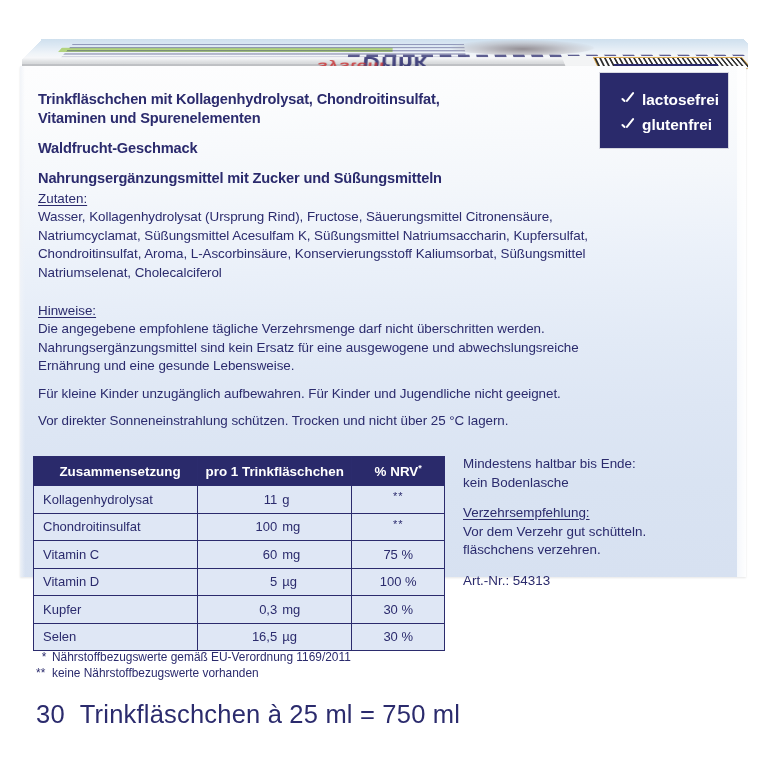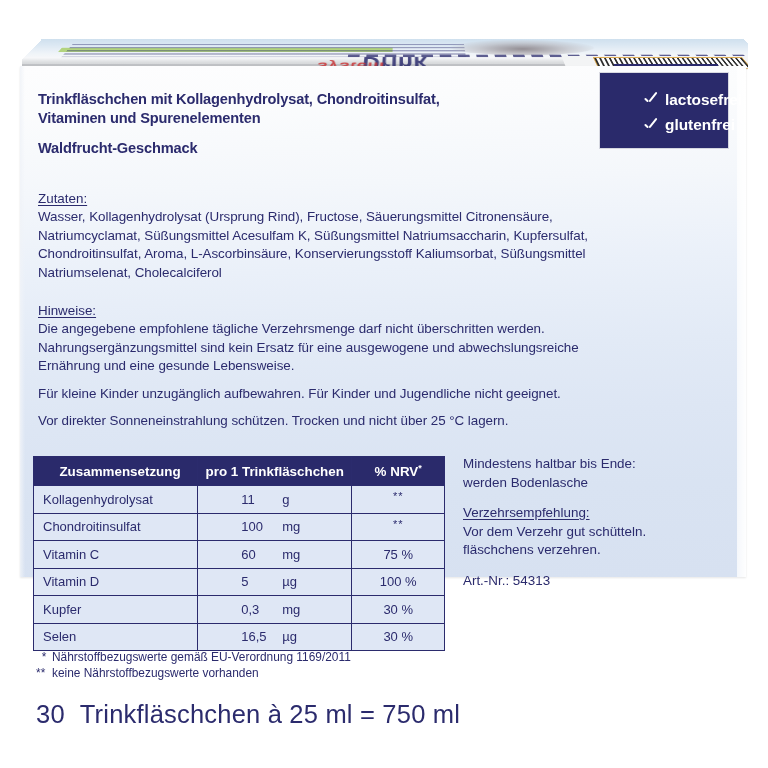--- a/index.html
+++ b/index.html
@@ -229,22 +229,21 @@
     box-shadow: 0 0 0 1px rgba(20,20,70,.15);
   }
   .badge-row {
     display: flex;
     align-items: center;
     gap: 7px;
     color: #ffffff;
     font-size: 15.4px;
     font-weight: 600;
     line-height: 1;
-    padding-left: 12px;
-    margin-left: 31px;
+    padding-left: 20px;
   }
   .badge-row:first-child { margin-top: 19px; }
   .badge-row + .badge-row { margin-top: 10px; }
   .check {
     display: inline-block;
     width: 15px;
     height: 15px;
     position: relative;
     flex: 0 0 auto;
   }
@@ -314,21 +313,21 @@
     background: #2a2a6b;
     color: #ffffff;
     font-weight: 600;
     font-size: 13.4px;
     height: 28px;
     text-align: center;
   }
   .c-name  { width: 157px; text-align: left;   padding-left: 9px !important; }
   .c-amt   { width: 158px; text-align: center; }
   .c-nrv   { width: 97px;  text-align: center; }
-  .amt-num { display: inline-block; min-width: 36px; text-align: left; }
+  .amt-num { display: inline-block; min-width: 36px; text-align: right; }
   .amt-unit{ display: inline-block; min-width: 26px; text-align: left; padding-left: 5px; }
   .stars   { font-size: 11px; letter-spacing: 1px; vertical-align: super; }
   .sup     { font-size: 9px; vertical-align: super; }
 
   
   .footnotes {
     position: absolute;
     left: 16px;
     top: 583px;
     color: #2b2b6d;
@@ -389,20 +388,21 @@
   <div class="panel">
     <div class="panel-leftedge"></div>
     <div class="panel-rightedge"></div>
 
     <div class="headings">
       <div class="h-bold">Trinkfläschchen mit Kollagenhydrolysat, Chondroitinsulfat,</div>
       <div class="h-bold">Vitaminen und Spurenelementen</div>
       <div class="h-gap"></div>
       <div class="h-bold">Waldfrucht-Geschmack</div>
       <div class="h-gap"></div>
+      <div class="h-bold">Nahrungsergänzungsmittel mit Zucker und Süßungsmitteln</div>
     </div>
 
     <div class="badge">
       <div class="badge-row">
         <span class="check"></span>
         <span>lactosefrei</span>
       </div>
       <div class="badge-row">
         <span class="check"></span>
         <span>glutenfrei</span>
@@ -476,21 +476,21 @@
         <span>Nährstoffbezugswerte gemäß EU-Verordnung 1169/2011</span>
       </div>
       <div class="fn-row">
         <span class="fn-mark">**</span>
         <span>keine Nährstoffbezugswerte vorhanden</span>
       </div>
     </div>
 
     <div class="rightcol">
       <div>Mindestens haltbar bis Ende:</div>
-      <div>werden Bodenlasche</div>
+      <div>kein Bodenlasche</div>
       <div class="rc-gap"></div>
       <div class="rc-label">Verzehrsempfehlung:</div>
       <div>Vor dem Verzehr gut schütteln.</div>
       <div>fläschchens verzehren.</div>
       <div class="rc-gap"></div>
       <div>Art.-Nr.: 54313</div>
     </div>
 
     <div class="volume">
       <span class="count">30</span><span>Trinkfläschchen à 25 ml = 750 ml</span>

